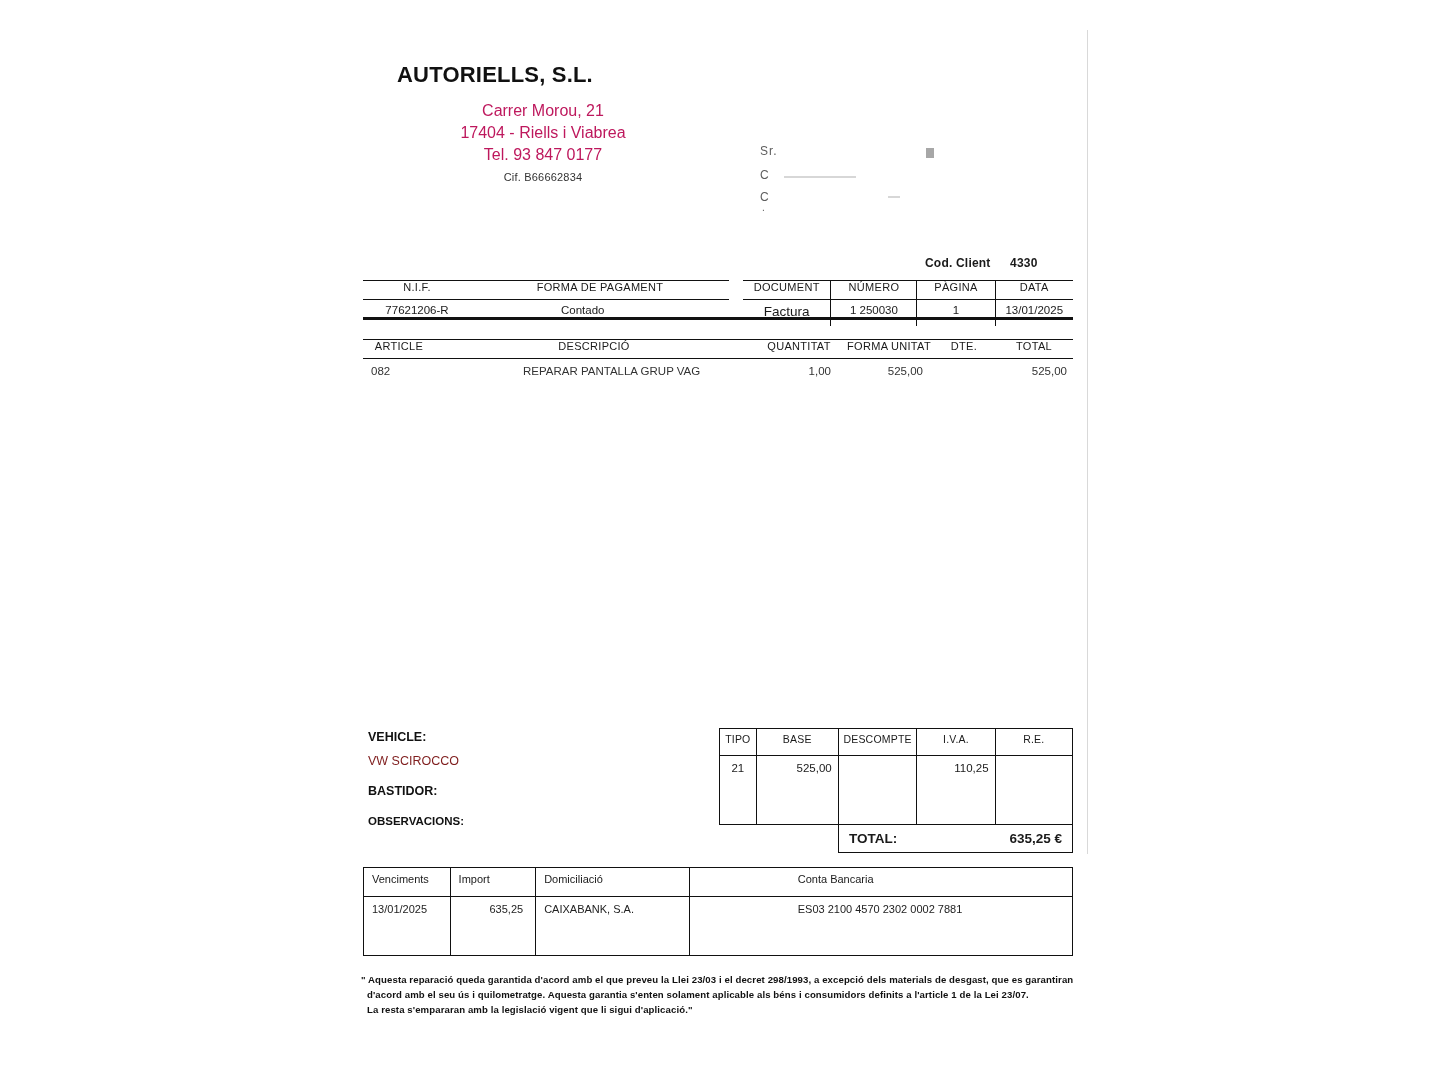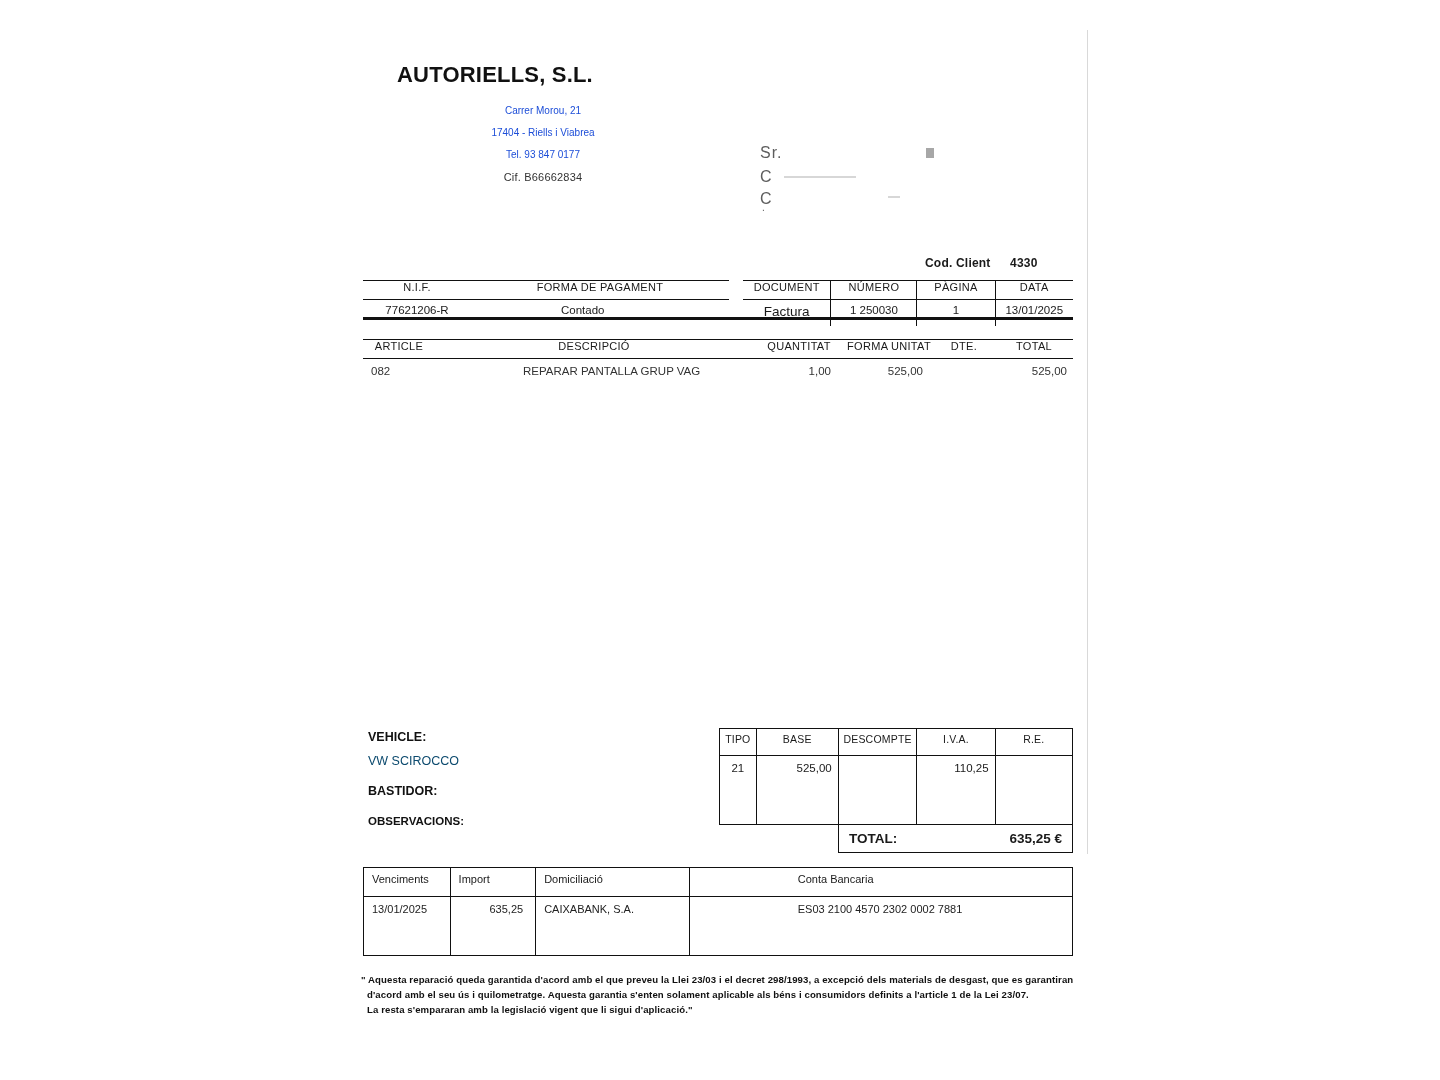--- a/index.html
+++ b/index.html
@@ -42,39 +42,39 @@
   .company-name {
     font-size: 22px;
     font-weight: bold;
     letter-spacing: 0.2px;
     color: #111;
     margin: 0 0 12px 0;
     text-align: left;
     padding-left: 34px;
   }
   .company-line {
-    font-size: 10px;
-    color: #1d4ed8;
+    font-size: 16px;
+    color: #be185d;
     line-height: 22px;
   }
   .company-line.small {
     font-size: 11px;
     color: #333;
     letter-spacing: 0.2px;
   }
 
   
   .client-block {
     position: absolute;
     left: 760px; top: 128px;
     width: 260px; height: 80px;
   }
   .redact-row {
     position: absolute;
-    font-size: 16px;
+    font-size: 12px;
     color: #5d5d5d;
     white-space: nowrap;
     letter-spacing: 1px;
   }
   .smudge {
     position: absolute;
     background: #c9c9c9;
     height: 2px;
     opacity: .75;
   }
@@ -183,21 +183,21 @@
   }
   .vehicle-block .lbl {
     font-weight: bold;
     color: #111;
     display: block;
     margin-top: 10px;
   }
   .vehicle-block .lbl:first-child { margin-top: 0; }
   .vehicle-block .val {
     display: block;
-    color: #0c4a6e;
+    color: #7f1d1d;
     margin-top: 4px;
   }
   .vehicle-block .lbl.sm { font-size: 11.5px; }
 
   
   #tax-table {
     left: 719px; top: 716px;
     width: 354px;
   }
   #tax-table td, #tax-table th {

